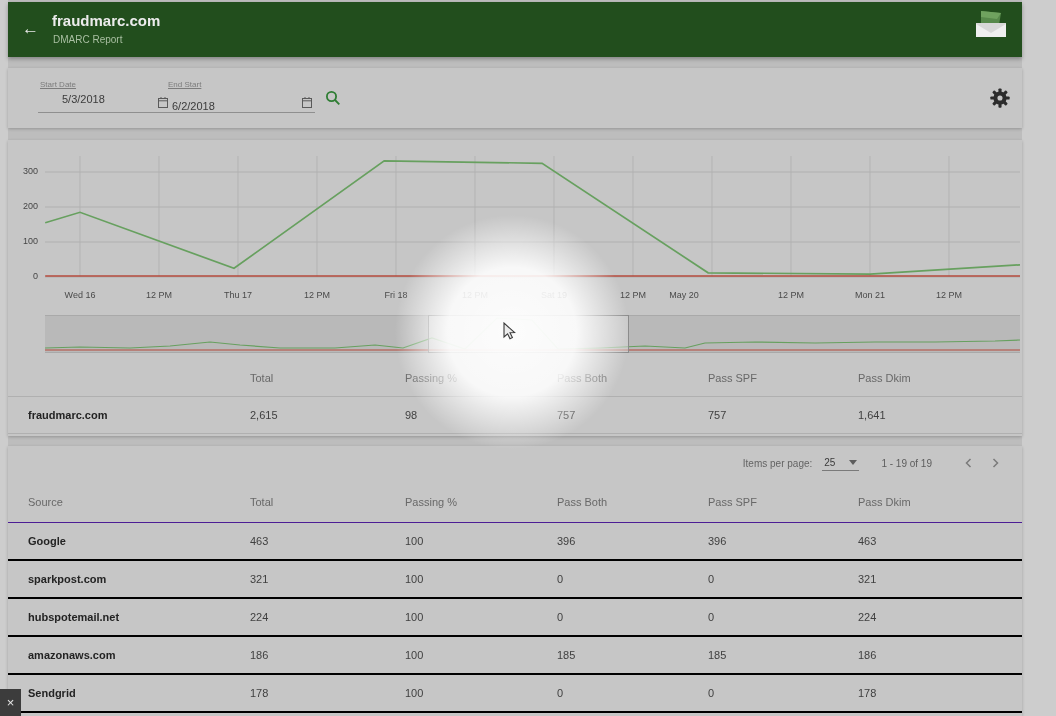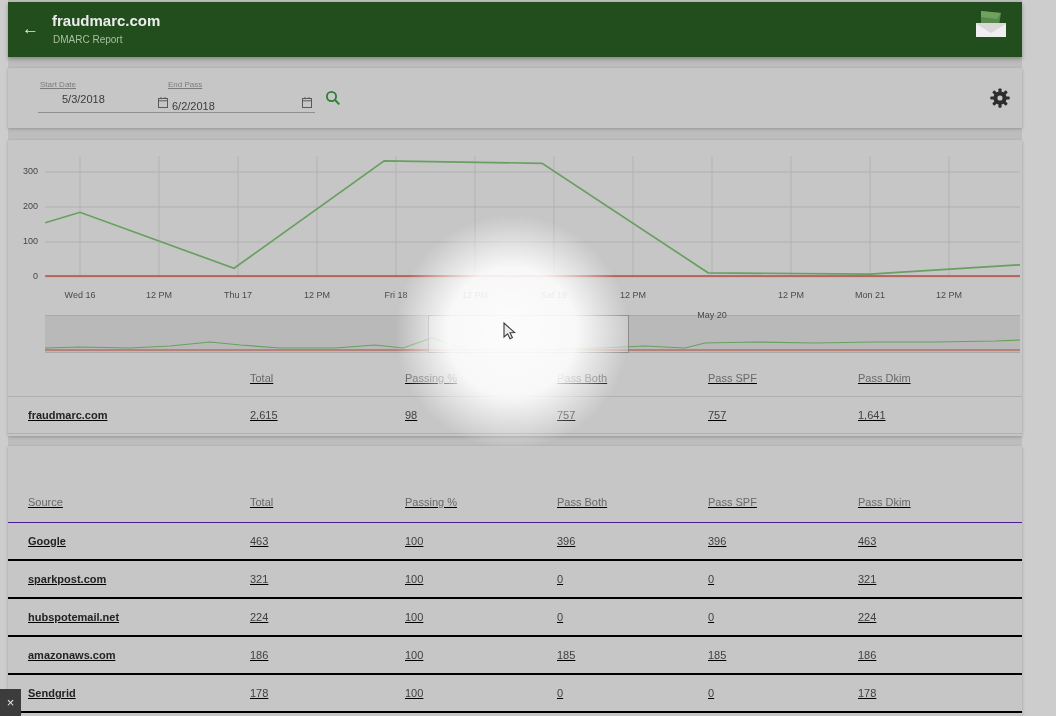--- a/index.html
+++ b/index.html
@@ -20,21 +20,21 @@
   .icon-abs{position:absolute;}
   
   #chartCard{top:140px;height:296px;}
   #mainChart{position:absolute;left:37px;top:10px;}
   .ylab{position:absolute;left:4px;width:26px;text-align:right;font-size:9px;color:#464646;}
   .xlab{position:absolute;top:150px;transform:translateX(-50%);font-size:9px;color:#4a4a4a;white-space:nowrap;}
   #brush{position:absolute;left:37px;top:175px;width:975px;height:38px;background:#b9b9b9;
          box-shadow:inset 0 1px 0 #a9a9a9, inset 0 -1px 0 #a9a9a9;}
   #brushSel{position:absolute;top:0;height:36px;border:1px solid #8b8b8b;background:rgba(224,224,224,.45);}
   
-  .trow{display:grid;grid-template-columns:242px 155px 152px 151px 150px 1fr;align-items:center;height:100%;text-decoration:underline;}
+  .trow{display:grid;grid-template-columns:242px 155px 152px 151px 150px 1fr;align-items:center;height:100%;}
   .tcell{font-size:11px;color:#3f3f3f;}
   .trow .tcell:first-child{padding-left:20px;}
   .thead .tcell{color:#686868;}
   .tcell.bold{font-weight:bold;color:#232323;font-size:11px;}
   #summaryHead{position:absolute;left:0;right:0;top:220px;height:36px;border-bottom:1px solid #b0b0b0;}
   #summaryBody{position:absolute;left:0;right:0;top:257px;}
   #summaryBody .rowline{height:36px;border-bottom:1px solid #b0b0b0;}
   
   #sourceCard{top:446px;height:270px;}
   .paginator{position:absolute;top:0;right:14px;height:34px;display:flex;align-items:center;font-size:10px;color:#646464;}
@@ -70,21 +70,21 @@
       <polygon points="7,0 27,2 23,8 7,6" fill="#6fa25f"></polygon>
       <rect x="2" y="12" width="30" height="14" fill="#d8d8d8"></rect>
       <polygon points="2,26 2,13 17,22 32,13 32,26" fill="#efefef"></polygon>
     </svg>
   </span>
 </div>
 
 <div class="card" id="filters">
   <span class="flabel" style="left:32px;top:12px;">Start Date</span>
   <span class="fvalue" style="left:32px;top:25px;margin-left:22px;">5/3/2018</span>
-  <span class="flabel" style="left:160px;top:12px;">End Pass</span>
+  <span class="flabel" style="left:160px;top:12px;">End Start</span>
   <span class="icon-abs" style="left:150px;top:26px;">
     <svg width="10" height="11" viewBox="0 0 10 11">
         <rect x="0.5" y="1.5" width="9" height="9" fill="none" stroke="#5a5a5a"></rect>
         <line x1="0.5" y1="3.8" x2="9.5" y2="3.8" stroke="#5a5a5a"></line>
         <line x1="3" y1="0" x2="3" y2="2" stroke="#5a5a5a"></line>
         <line x1="7" y1="0" x2="7" y2="2" stroke="#5a5a5a"></line>
       </svg>
   </span>
   <span class="fvalue" style="left:164px;top:32px;">6/2/2018</span>
   <div class="underline"></div>
@@ -167,31 +167,49 @@
       </div>
     </div>
 <div class="xlab" style="left: 72px;">Wed 16</div>
     <div class="xlab" style="left: 151px;">12 PM</div>
     <div class="xlab" style="left: 230px;">Thu 17</div>
     <div class="xlab" style="left: 309px;">12 PM</div>
     <div class="xlab" style="left: 388px;">Fri 18</div>
     <div class="xlab" style="left: 467px;">12 PM</div>
     <div class="xlab" style="left: 546px;">Sat 19</div>
     <div class="xlab" style="left: 625px;">12 PM</div>
-    <div class="xlab" style="left: 704px; margin-top: 20px;">May 20</div>
+    <div class="xlab" style="left: 676px;">May 20</div>
     <div class="xlab" style="left: 783px;">12 PM</div>
     <div class="xlab" style="left: 862px;">Mon 21</div>
     <div class="xlab" style="left: 941px;">12 PM</div>
     <div class="ylab" style="top: 131px;">0</div>
     <div class="ylab" style="top: 96px;">100</div>
     <div class="ylab" style="top: 61px;">200</div>
     <div class="ylab" style="top: 26px;">300</div>
   </div>
 
 <div class="card" id="sourceCard">
+  <div class="paginator">
+    <span>Items per page:</span>
+    <span class="psize">
+      <span>25</span>
+      <span class="tri"></span>
+    </span>
+    <span class="range">1 - 19 of 19</span>
+    <span class="pgbtn">
+      <svg width="12" height="12" viewBox="0 0 12 12">
+          <polyline points="7.5,2 3.5,6 7.5,10" fill="none" stroke="#7a7a7a" stroke-width="1.5"></polyline>
+        </svg>
+    </span>
+    <span class="pgbtn">
+      <svg width="12" height="12" viewBox="0 0 12 12">
+          <polyline points="4.5,2 8.5,6 4.5,10" fill="none" stroke="#7a7a7a" stroke-width="1.5"></polyline>
+        </svg>
+    </span>
+  </div>
   <div id="sourceHead">
       <div class="trow thead">
         <div class="tcell">Source</div>
         <div class="tcell">Total</div>
         <div class="tcell">Passing %</div>
         <div class="tcell">Pass Both</div>
         <div class="tcell">Pass SPF</div>
         <div class="tcell">Pass Dkim</div>
       </div>
     </div>

